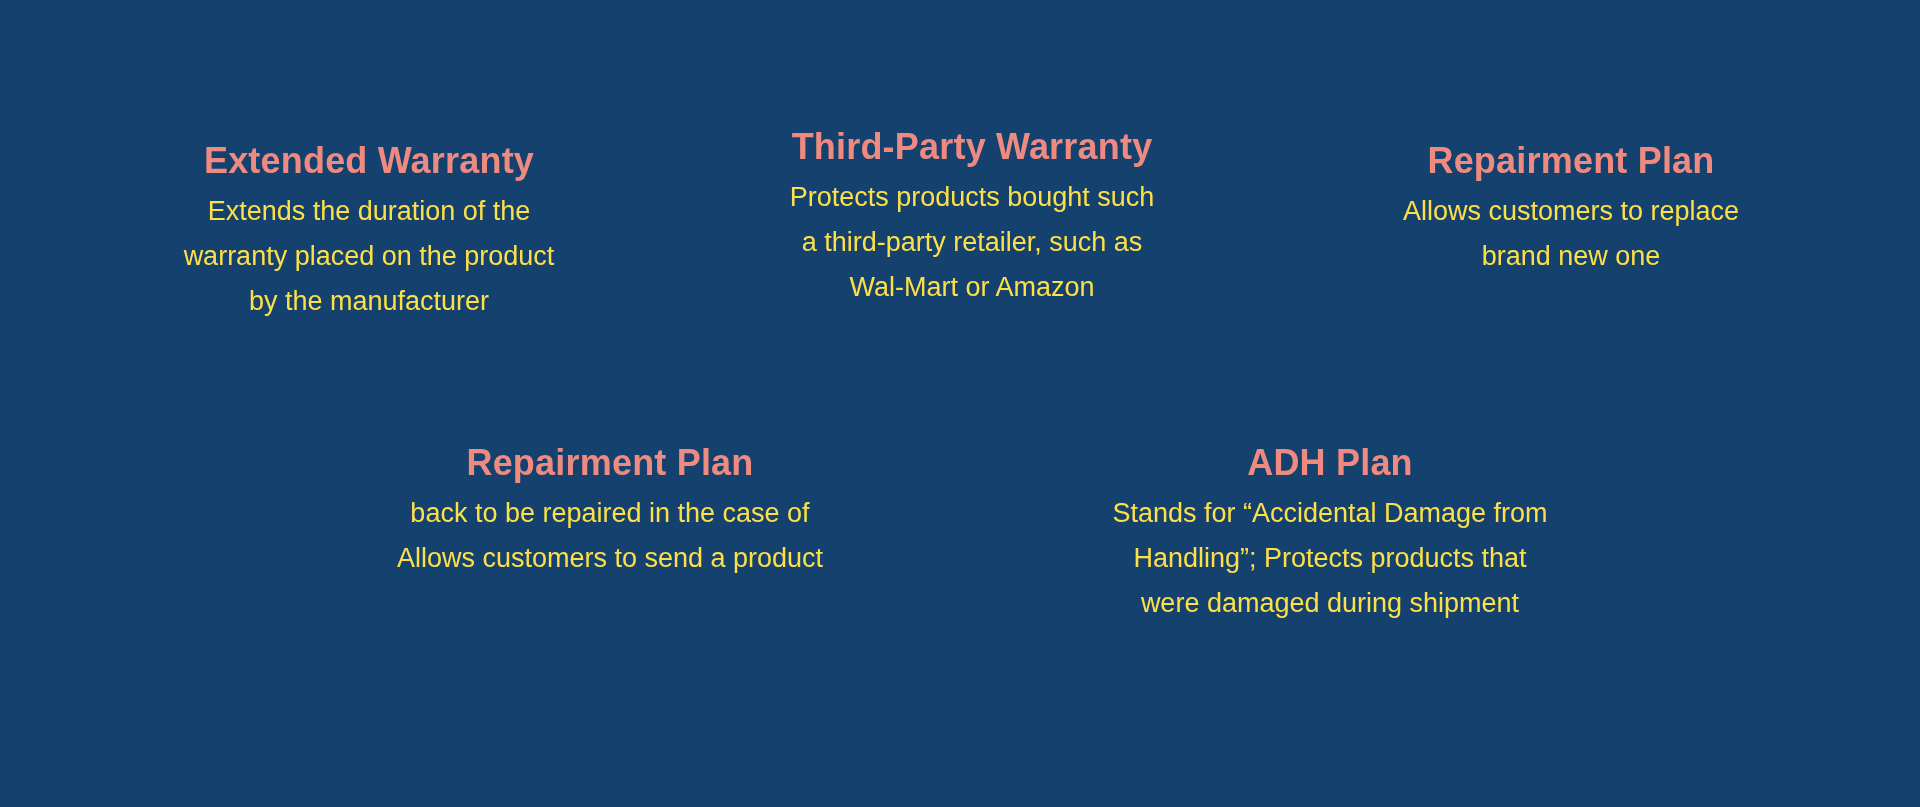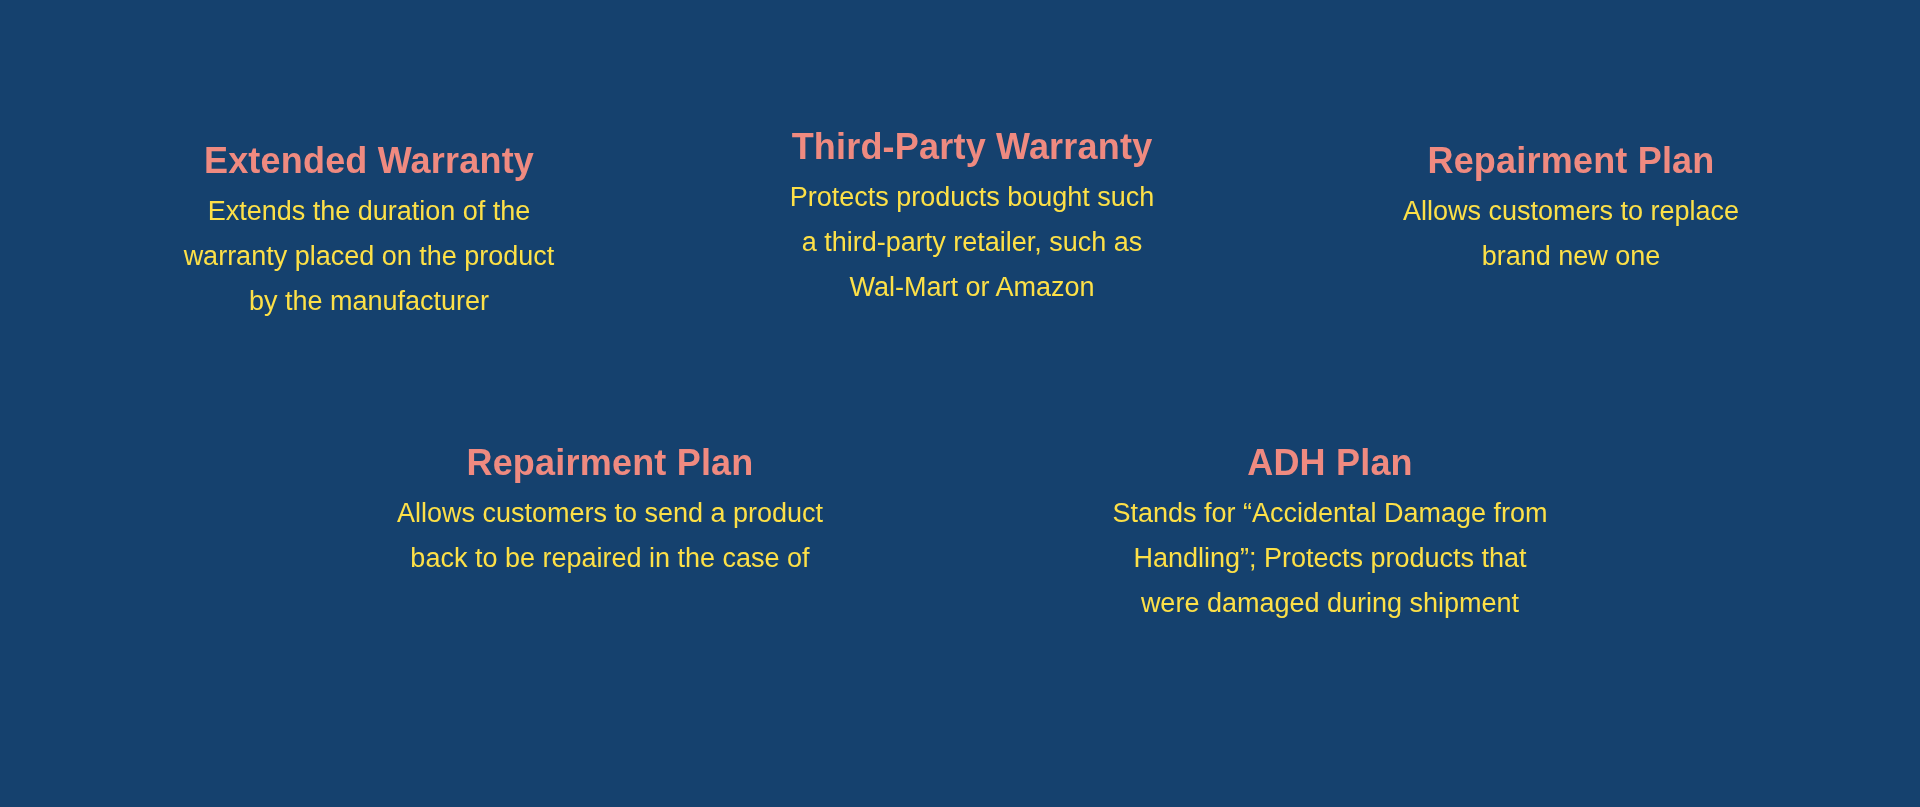--- a/index.html
+++ b/index.html
@@ -49,22 +49,22 @@
     <h2 class="title">Repairment Plan</h2>
     <p class="desc">
       <span>Allows customers to replace</span>
       <span>brand new one</span>
     </p>
   </div>
 
   <div class="item" style="left:610px; top:441px;">
     <h2 class="title">Repairment Plan</h2>
     <p class="desc">
+      <span>back to be repaired in the case of</span>
       <span>Allows customers to send a product</span>
-      <span>back to be repaired in the case of</span>
     </p>
   </div>
 
   <div class="item" style="left:1330px; top:441px;">
     <h2 class="title">ADH Plan</h2>
     <p class="desc">
       <span>Stands for “Accidental Damage from</span>
       <span>Handling”; Protects products that</span>
       <span>were damaged during shipment</span>
     </p>

